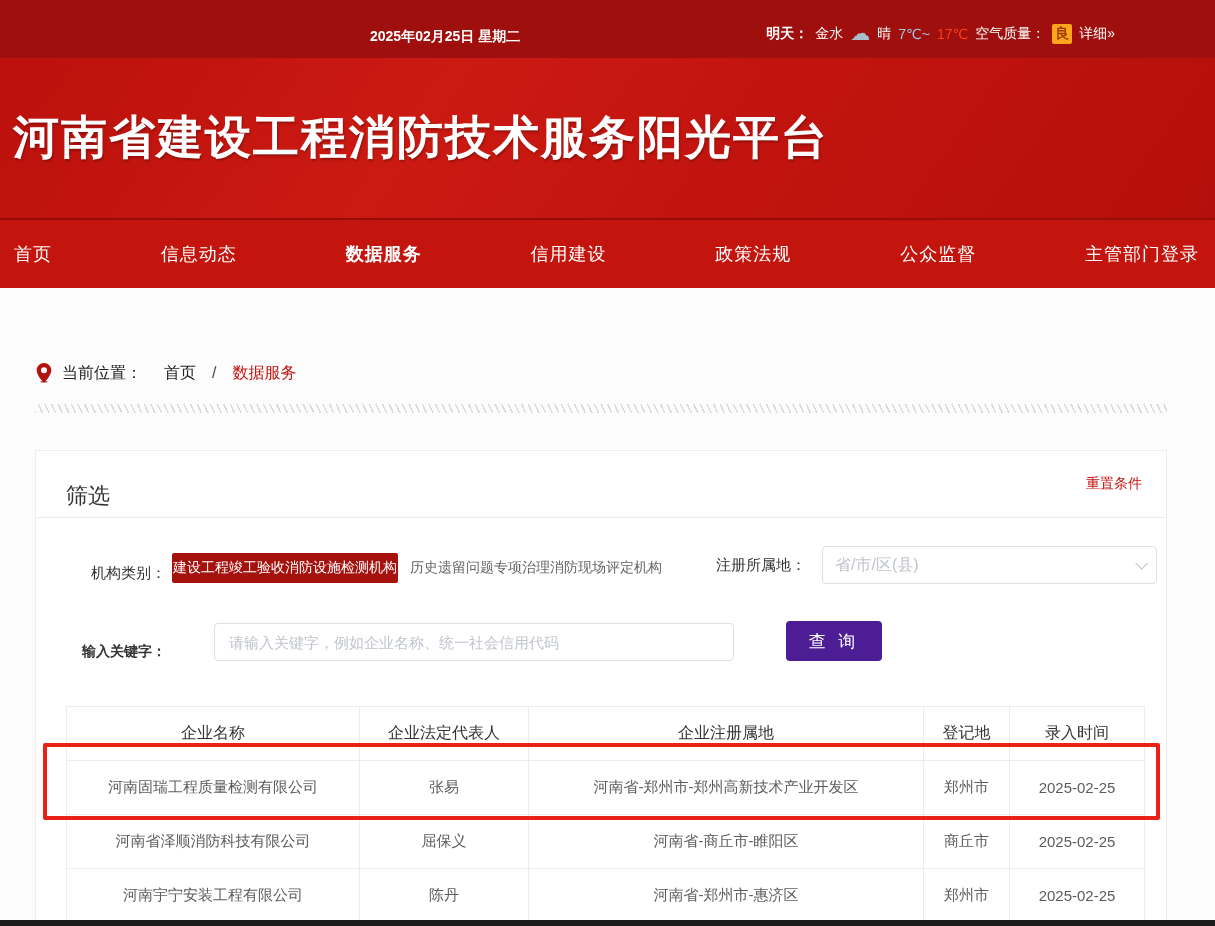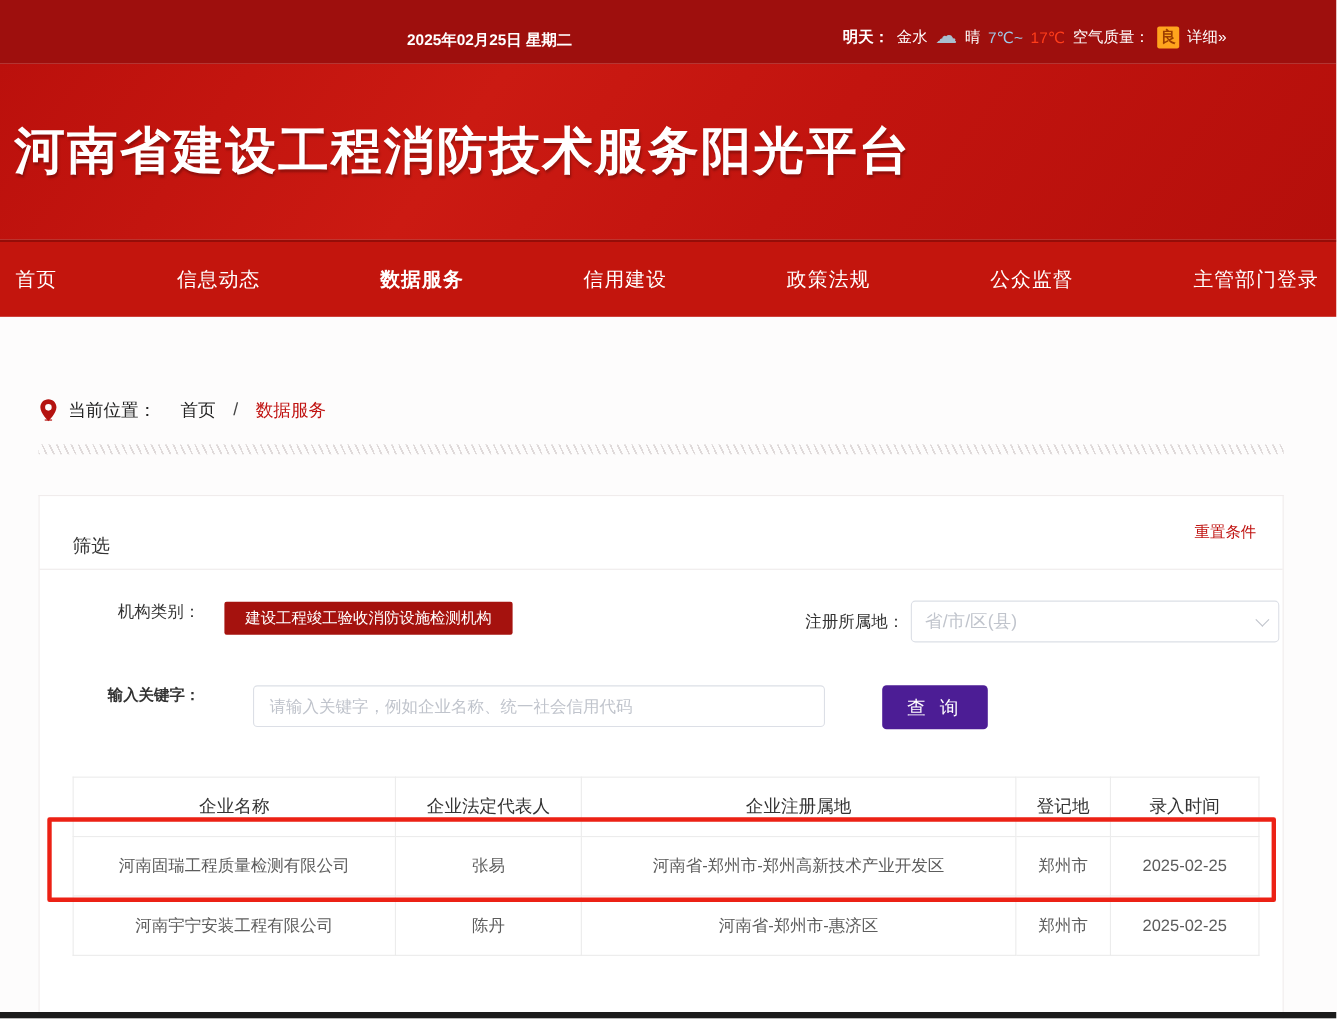--- a/index.html
+++ b/index.html
@@ -77,41 +77,41 @@
   
   .card {
     position: absolute; left: 35px; top: 450px; width: 1132px; height: 476px;
     background: #fff; border: 1px solid #f0ecec; border-bottom: none;
   }
   .card-head {
     height: 67px; border-bottom: 1px solid #eeeaea;
     display: flex; align-items: center; justify-content: space-between;
     padding: 0 24px 0 30px;
   }
-  .card-head .panel-title { font-size: 17px; color: #333; margin-top: 24px; }
+  .card-head .panel-title { font-size: 22px; color: #333; margin-top: 24px; }
   .card-head .reset { color: #c01311; font-size: 14px; text-decoration: none; }
 
-  .filter-row { position: absolute; left: 16px; width: 1132px; display: flex; align-items: flex-start; }
+  .filter-row { position: absolute; left: 0; width: 1132px; display: flex; align-items: flex-end; }
   .row-category { top: 96px; height: 36px; }
   .row-keyword { top: 172px; height: 38px; gap: 36px; }
   .f-label {
     width: 130px; text-align: right; font-size: 14px; color: #333; flex: 0 0 130px;
     font-weight: bold;
   }
   .row-category .f-label { font-weight: normal; font-size: 15px; }
   .chip {
-    margin-left: 22px; padding: 6px 19px; font-size: 14px; cursor: pointer;
+    margin-left: 6px; padding: 6px 1px; font-size: 14px; cursor: pointer;
     border-radius: 2px; white-space: nowrap;
   }
   .chip.selected { background: #a5120e; color: #fff; }
   .chip.plain { color: #666; padding-left: 6px; }
   .region-group { position: absolute; left: 680px; top: 0; height: 36px; display: flex; align-items: center; }
   .region-label { font-size: 15px; color: #333; width: 90px; text-align: right; }
   .select-box {
-    margin-left: 6px; width: 335px; height: 38px; border: 1px solid #dcdfe6; border-radius: 4px;
+    margin-left: 16px; width: 335px; height: 38px; border: 1px solid #dcdfe6; border-radius: 4px;
     background: #fff; display: flex; align-items: center; justify-content: space-between;
     padding: 0 12px; cursor: pointer;
   }
   .select-box .sel-placeholder { color: #c0c4cc; font-size: 16px; }
   .chev {
     width: 9px; height: 9px; border-right: 1.5px solid #c0c4cc; border-bottom: 1.5px solid #c0c4cc;
     transform: rotate(45deg) translateY(-3px);
   }
   .kw-input {
     margin-left: 12px; width: 520px; height: 38px; border: 1px solid #dcdfe6; border-radius: 4px;
@@ -197,20 +197,21 @@
 
   <div class="card">
     <div class="card-head">
       <span class="panel-title">筛选</span>
       <a class="reset" href="#">重置条件</a>
     </div>
 
     <div class="filter-row row-category">
       <span class="f-label">机构类别：</span>
       <span class="chip selected">建设工程竣工验收消防设施检测机构</span>
+      <span class="chip plain">历史遗留问题专项治理消防现场评定机构</span>
       <div class="region-group">
         <span class="region-label">注册所属地：</span>
         <div class="select-box">
           <span class="sel-placeholder">省/市/区(县)</span>
           <span class="chev"></span>
         </div>
       </div>
     </div>
 
     <div class="filter-row row-keyword">
@@ -239,20 +240,27 @@
         </thead>
         <tbody>
           <tr>
             <td>河南固瑞工程质量检测有限公司</td>
             <td>张易</td>
             <td>河南省-郑州市-郑州高新技术产业开发区</td>
             <td>郑州市</td>
             <td>2025-02-25</td>
           </tr>
           <tr>
+            <td>河南省泽顺消防科技有限公司</td>
+            <td>屈保义</td>
+            <td>河南省-商丘市-睢阳区</td>
+            <td>商丘市</td>
+            <td>2025-02-25</td>
+          </tr>
+          <tr>
             <td>河南宇宁安装工程有限公司</td>
             <td>陈丹</td>
             <td>河南省-郑州市-惠济区</td>
             <td>郑州市</td>
             <td>2025-02-25</td>
           </tr>
         </tbody>
       </table>
     </div>
   </div>

